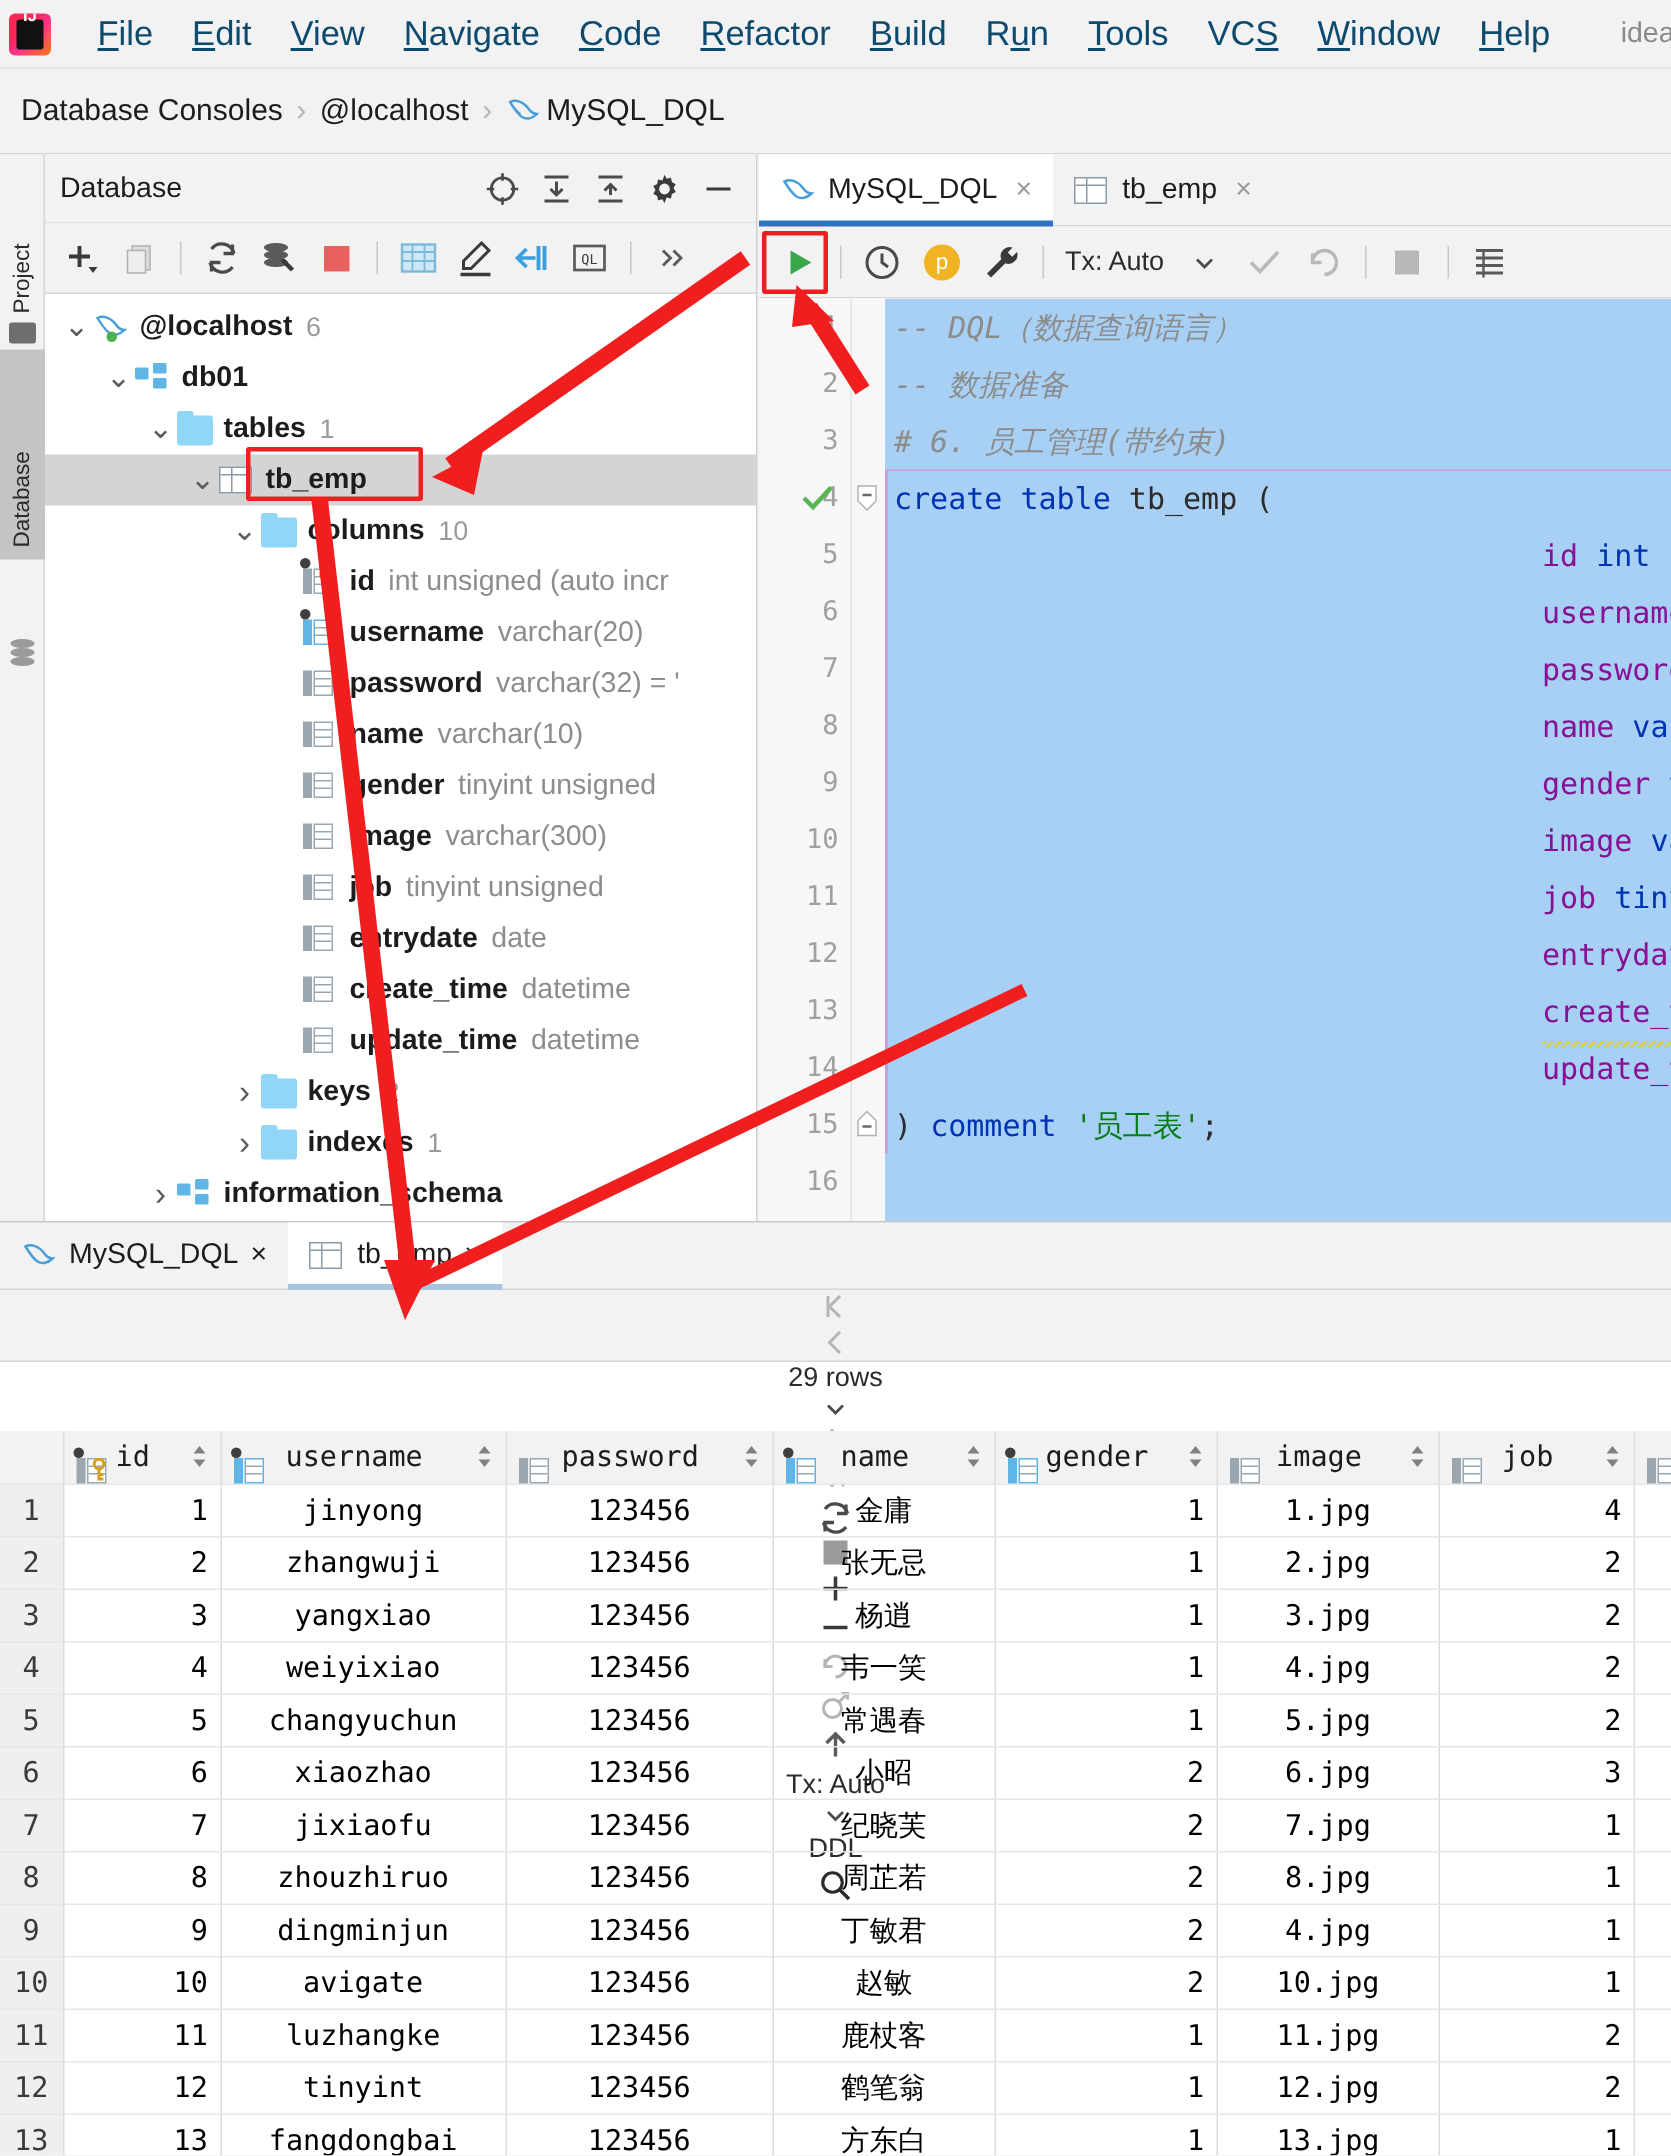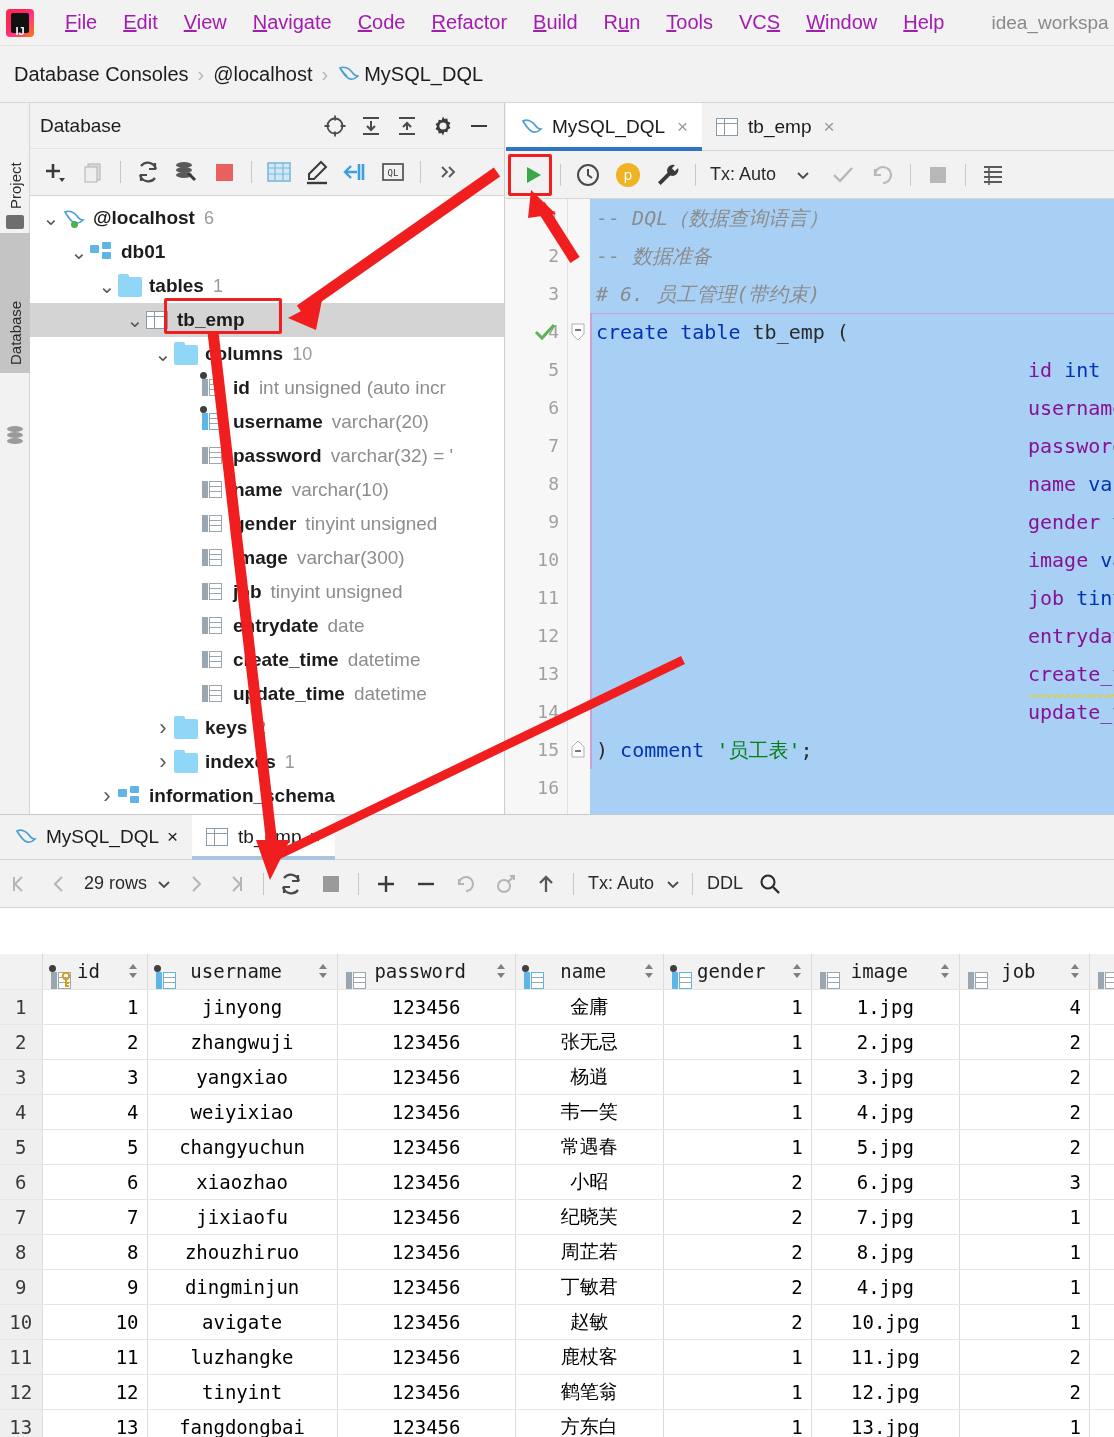--- a/index.html
+++ b/index.html
@@ -20,23 +20,23 @@
     width: 28px; height: 28px; margin-right: 18px; position: relative;
     border-radius: 4px; overflow: hidden; flex: none;
     background: linear-gradient(135deg,#fe2857 0%,#fe2857 35%,#ff318c 55%,#f97a12 100%);
   }
   .idea-logo::after{
     content:""; position:absolute; left:5px; top:4px; right:5px; bottom:4px;
     background:#111; border-radius:2px;
   }
   .idea-logo .ij { position:absolute; inset:0; color:#fff; font-size:11px;
     font-family:"Liberation Sans",sans-serif; font-weight:700;
-    display:flex; align-items:flex-end; justify-content:center; padding-bottom:0; z-index:2;}
+    display:flex; align-items:flex-end; justify-content:center; padding-bottom:20px; z-index:2;}
   .menuitem {
-    font-size: 20px; color: #a21caf; padding: 2px 13px; cursor: default;
+    font-size: 23px; color: #0c4a6e; padding: 2px 13px; cursor: default;
     white-space: nowrap;
   }
   .menuitem .mn { text-decoration: underline; }
   .ws-label { font-size: 19px; color: #8a8a8a; margin-left: 34px; white-space: nowrap; }
 
   
   .breadcrumb {
     height: 57px; background: #f2f2f2; display: flex; align-items: center;
     padding-left: 14px; font-size: 20px; color: #1c1c1c;
     border-bottom: 1px solid #d6d6d6;
@@ -154,21 +154,21 @@
 
   
   .results { position:absolute; left:0; top:814px; right:0; bottom:0; background:#fff; }
   .res-tabs { height:46px; background:#f2f2f2; display:flex; align-items:stretch;
      border-bottom:1px solid #d6d6d6; border-top:1px solid #c8c8c8;}
   .res-tab { display:flex; align-items:center; gap:8px; padding:0 14px;
      font-size:19px; color:#1c1c1c; position:relative;}
   .res-tab.active{background:#fff;}
   .res-tab.active::after{content:"";position:absolute;left:0;right:0;bottom:-1px;height:4px;background:#a8c5e0;}
   .res-toolbar{height:48px;background:#f2f2f2;display:flex;align-items:center;
-     padding:0 0;gap:2px;border-bottom:1px solid #d6d6d6;}
+     padding:0 0;gap:2px;border-bottom:1px solid #d6d6d6;flex-direction:column;}
   .res-toolbar .tb-btn{width:38px;height:38px;}
   .rows-label{font-size:18px;color:#2b2b2b;margin:0 4px;white-space:nowrap;}
   .filterbar{height:46px;display:flex;align-items:stretch;background:#fff;
      border-bottom:1px solid #d6d6d6;}
   .fb-cell{display:flex;align-items:center;gap:10px;padding:0 12px;
      font-family:"DejaVu Sans Mono",monospace;font-size:19px;color:#9a9a9a;}
   .fb-cell.where{width:450px;border-right:1px solid #d6d6d6;}
 
   
   .grid{position:absolute;top:140px;left:0;right:0;bottom:0;overflow:hidden;}

